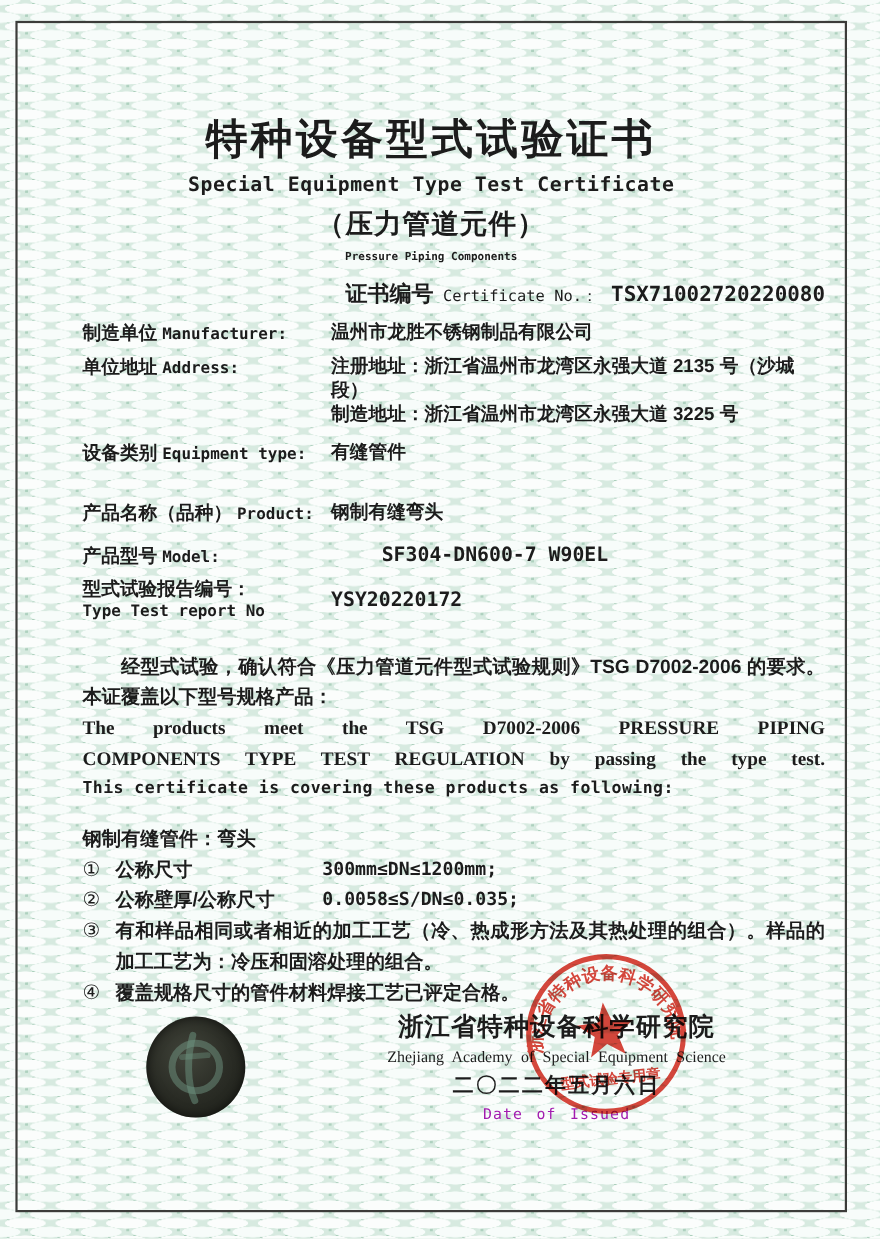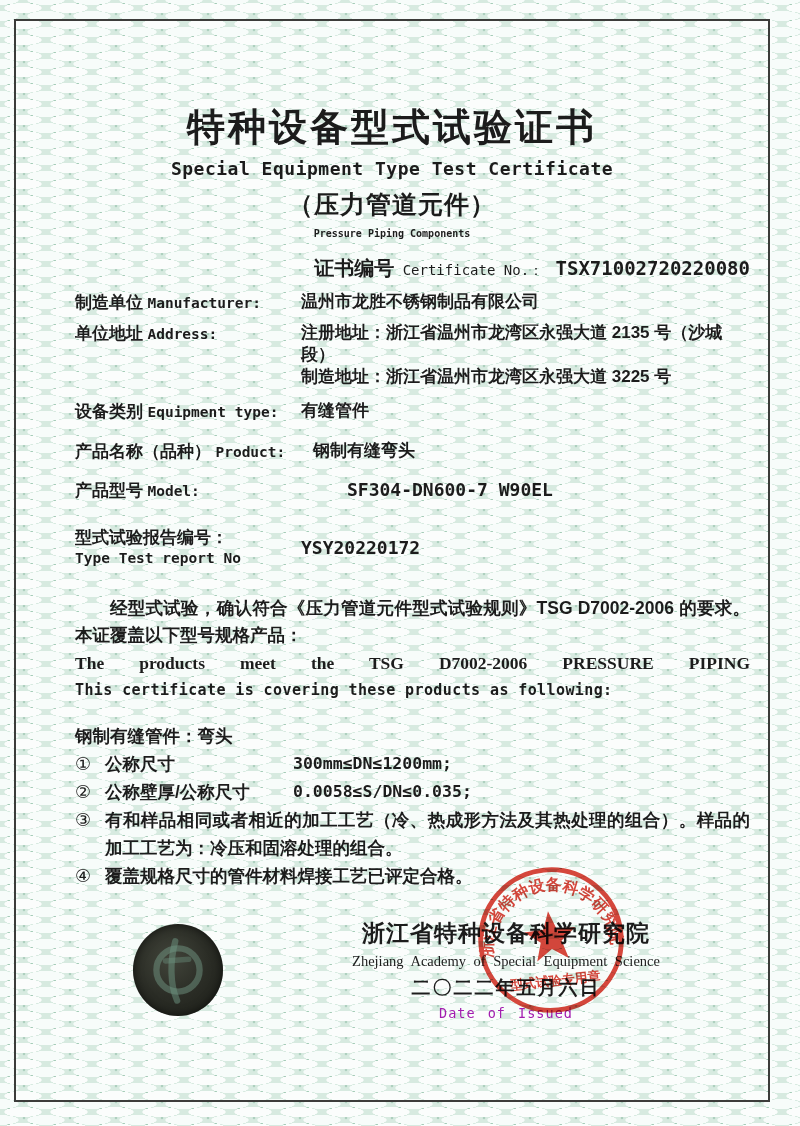--- a/index.html
+++ b/index.html
@@ -38,23 +38,23 @@
   .fields{padding:0 18px 0 59px;margin-top:8px;}
   .frow{display:flex;align-items:flex-start;}
   .flabel{width:226px;flex:none;}
   .flabel .cn{font-size:17px;font-weight:700;}
   .flabel .en{font-size:14.5px;font-weight:600;}
   .fvalue{font-size:17px;font-weight:700;line-height:22px;}
   .fvalue .vline{line-height:22px;}
   .r1{margin-top:6px;}
   .r2{margin-top:8px;}
   .r3{margin-top:12px;}
-  .r4{margin-top:17px;gap:12px;}
+  .r4{margin-top:32px;}
   .r5{margin-top:16px;gap:46px;}
-  .r6{margin-top:25px;align-items:center;}
+  .r6{margin-top:8px;align-items:center;}
   .stack .cn,.stack .en{display:block;line-height:21px;}
   .fvalue.mono-val{font-weight:600;font-size:18px;}
 
   
   .statement{padding:0 18px 0 59px;margin-top:26px;}
   .st-cn{font-size:17.5px;font-weight:700;line-height:27px;text-indent:2em;text-align:justify;}
   .st-en-b{font-size:17.5px;line-height:28px;text-align:justify;text-align-last:justify;}
   .st-en-m{font-size:15px;font-weight:600;line-height:27px;letter-spacing:.4px;}
 
   
@@ -151,20 +151,21 @@
         <span class="en mono">Type Test report No</span>
       </div>
       <div class="fvalue mono mono-val">YSY20220172</div>
     </div>
 
   </div>
 
   <div class="statement">
     <div class="st-cn">经型式试验，确认符合《压力管道元件型式试验规则》TSG D7002-2006 的要求。本证覆盖以下型号规格产品：</div>
     <div class="st-en-b serifb">The products meet the TSG D7002-2006 PRESSURE PIPING</div>
+    <div class="st-en-b serifb">COMPONENTS TYPE TEST REGULATION by passing the type test.</div>
     <div class="st-en-m mono">This certificate is covering these products as following:</div>
   </div>
 
   <div class="products">
     <div class="p-head">钢制有缝管件：弯头</div>
 
     <div class="p-item">
       <span class="p-num">①</span>
       <span class="p-name">公称尺寸</span>
       <span class="p-spec">300mm≤DN≤1200mm;</span>

